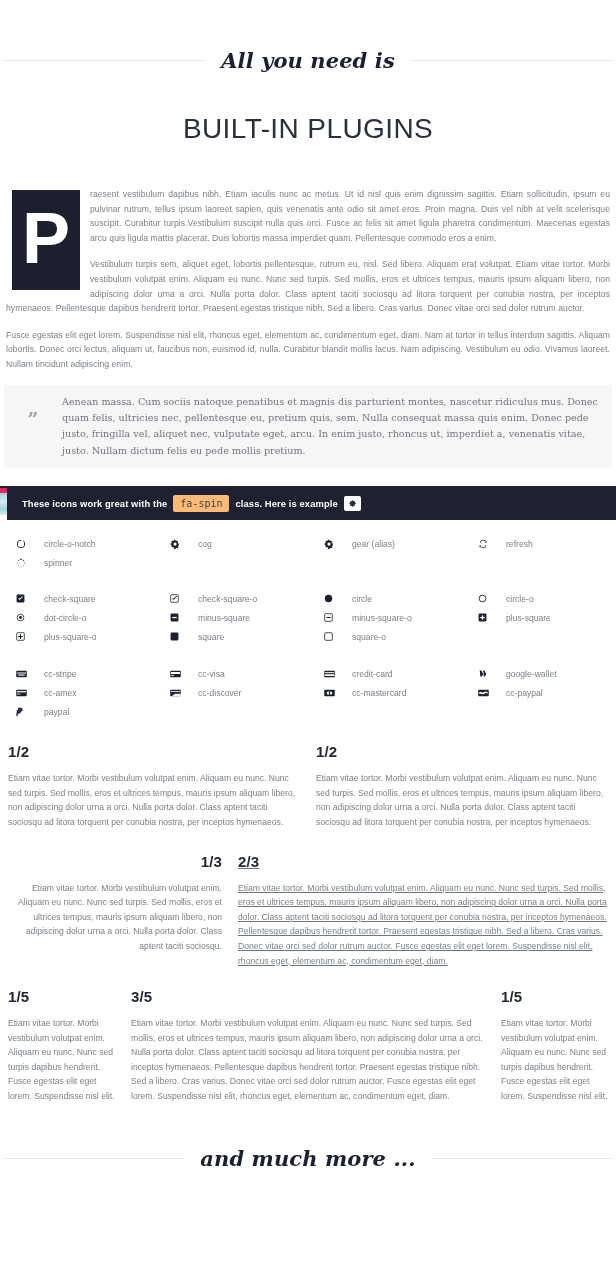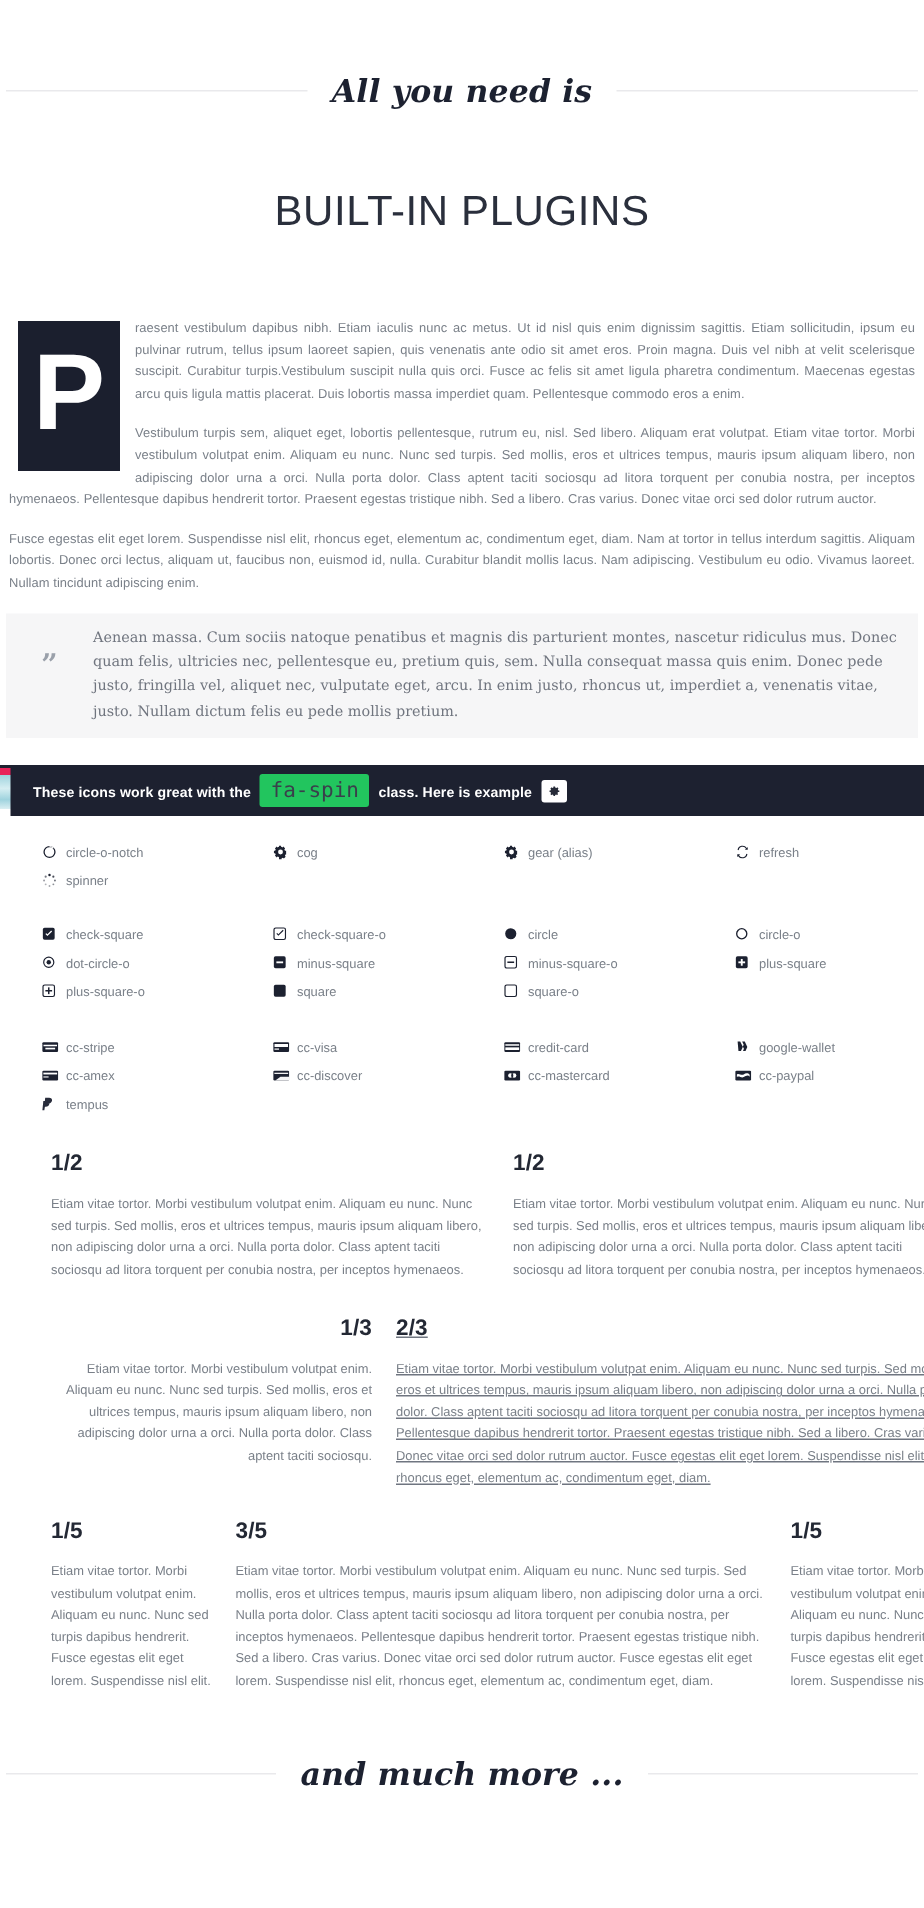--- a/index.html
+++ b/index.html
@@ -40,21 +40,21 @@
     white-space: nowrap;
     letter-spacing: 0.1px;
   }
 
   .big-title {
     text-align: center;
     font-size: 28px;
     font-weight: 300;
     color: #2a2f3c;
     letter-spacing: 0.4px;
-    margin: 16px;
+    margin: 4px;
   }
 
   
   .container { padding: 0 6px; box-sizing: border-box; width: 616px; }
 
   p.body-text {
     font-size: 8.6px;
     line-height: 14.6px;
     color: #7a8089;
     margin: 0 0 13px 0;
@@ -120,24 +120,24 @@
   .notice-text {
     color: #ffffff;
     font-size: 9.4px;
     font-weight: 700;
     letter-spacing: 0.1px;
     display: flex;
     align-items: center;
     gap: 6px;
   }
   .code-chip {
-    background: #22c55e;
+    background: #fdba74;
     color: #3a3f4b;
     font-family: "DejaVu Sans Mono", "Liberation Mono", monospace;
-    font-size: 14px;
+    font-size: 10px;
     padding: 3px 7px 3px 7px;
     border-radius: 2px;
     letter-spacing: 0;
     font-weight: 400;
   }
   .spin-chip {
     background: #ffffff;
     color: #262b38;
     width: 17px;
     height: 15px;
@@ -157,44 +157,44 @@
   
   .icon-group { margin: 14px 0 0 0; }
   .icon-row {
     display: flex;
   }
   .icon-cell {
     width: 154px;
     flex: 0 0 154px;
     display: flex;
     align-items: center;
-    gap: 0;
+    gap: 12px;
     height: 19px;
     box-sizing: border-box;
-    padding-left: 28px;
+    padding-left: 16px;
   }
   .icon-glyph {
     width: 16px;
     flex: 0 0 16px;
     color: #1c2130;
     font-size: 9.5px;
     line-height: 1;
     display: flex;
     align-items: center;
     justify-content: flex-start;
   }
   .icon-glyph svg { display: block; }
   .icon-label {
     font-size: 8.6px;
     color: #7a8089;
     white-space: nowrap;
   }
 
   
-  .cols { display: flex; width: 616px; box-sizing: border-box; padding-left: 26px; }
+  .cols { display: flex; width: 616px; box-sizing: border-box; }
   .col { box-sizing: border-box; padding: 0 8px; }
   .col h3 {
     font-size: 15px;
     color: #232834;
     font-weight: 700;
     margin: 0 0 11px 0;
     letter-spacing: 0.1px;
   }
   .col p {
     font-size: 8.6px;
@@ -506,21 +506,21 @@
         <span class="icon-label">cc-paypal</span>
       </div>
     </div>
     <div class="icon-row">
       <div class="icon-cell">
         <span class="icon-glyph">
           <svg width="8" height="10" viewBox="0 0 12 16" fill="#1c2130">
               <path d="M3 1.2h4.1c2.2 0 3.5 1.1 3.2 3.1-.3 2.2-1.9 3.4-4.2 3.4H4.7L4.1 11H2zM1 4.8h3.6c2 0 3.2 1 2.9 2.9-.3 2.1-1.8 3.2-4 3.2H2.7L2.1 14.6H0z" opacity=".95"></path>
             </svg>
         </span>
-        <span class="icon-label">tempus</span>
+        <span class="icon-label">paypal</span>
       </div>
     </div>
   </div>
 
   <div class="cols sec-gap-1">
     <div class="col col-1-2">
       <h3>1/2</h3>
       <p>Etiam vitae tortor. Morbi vestibulum volutpat enim. Aliquam eu nunc. Nunc sed turpis. Sed mollis, eros et ultrices tempus, mauris ipsum aliquam libero, non adipiscing dolor urna a orci. Nulla porta dolor. Class aptent taciti sociosqu ad litora torquent per conubia nostra, per inceptos hymenaeos.</p>
     </div>
     <div class="col col-1-2">

